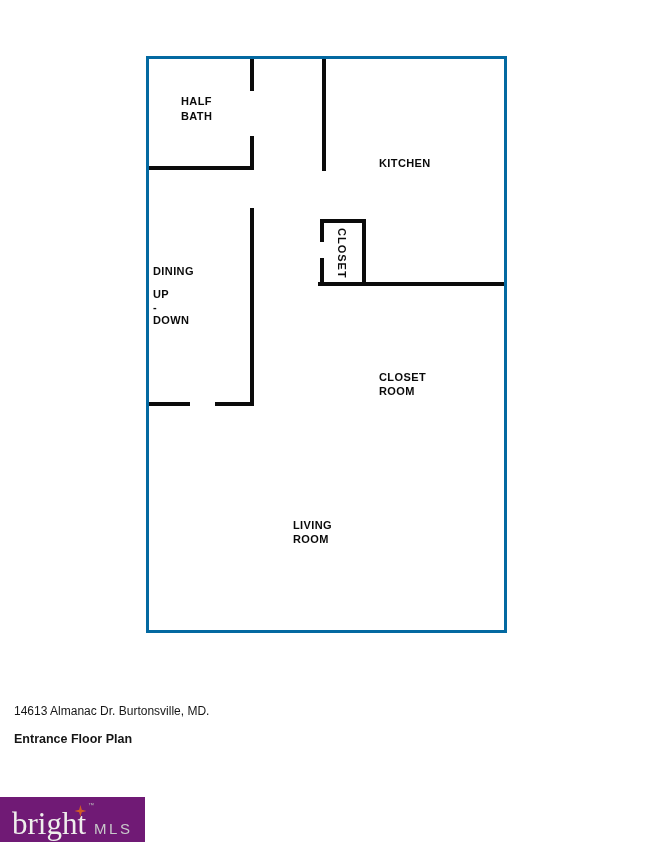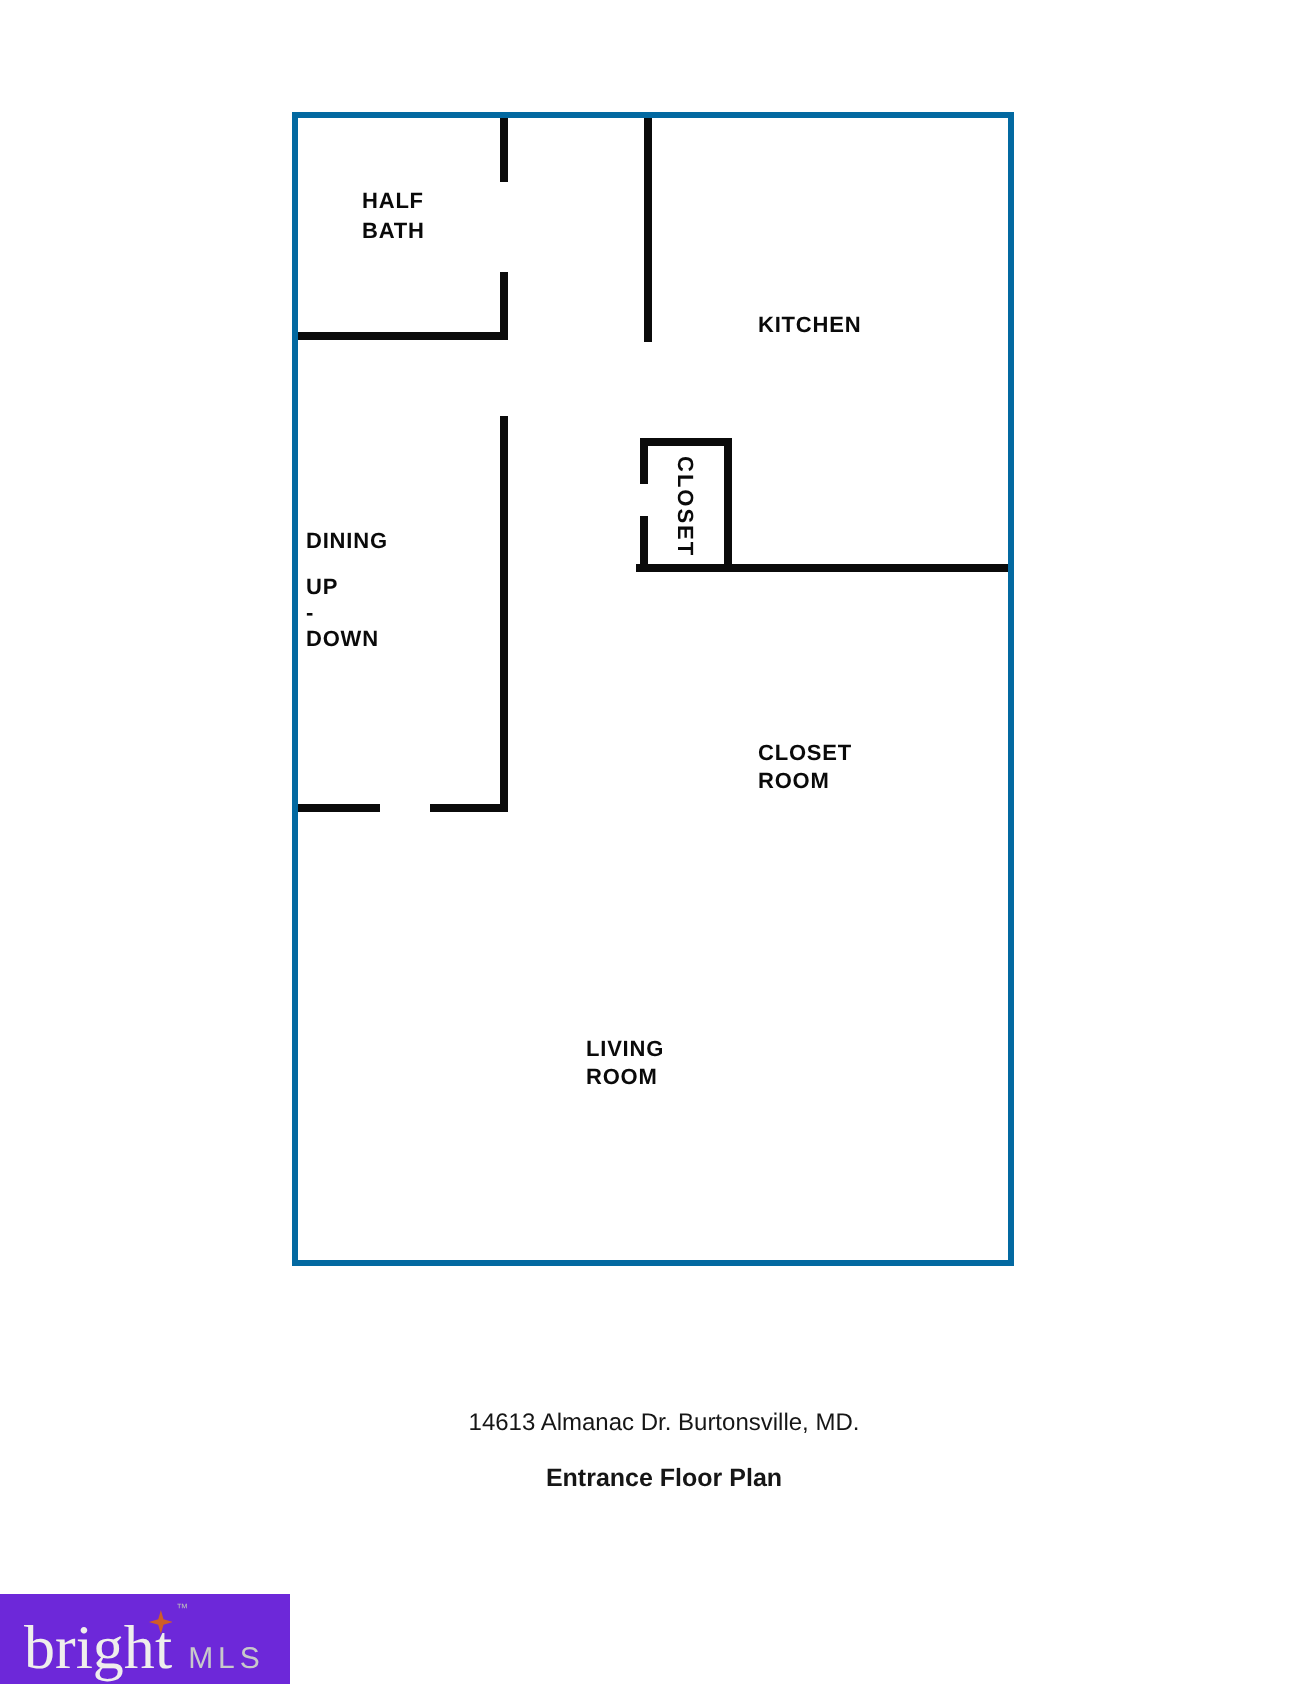--- a/index.html
+++ b/index.html
@@ -59,34 +59,34 @@
     writing-mode:vertical-rl;
     letter-spacing:1px;
     line-height:14px;
     text-align:center;
   }
 
   
   .caption {
     position:absolute;
     left:14px; width:636px;
-    text-align:center;
+    text-align:left;
     color:#161616;
     font-size:12px;
   }
   .caption-address    { top:704px; }
   .caption-title      { top:732px; font-weight:bold; font-size:12.5px; }
   .caption-disclaimer { top:759px; }
 
   
   .logo {
     position:absolute;
     left:0; top:797px;
     width:145px; height:45px;
-    background:#6d28d9;
+    background:#701a75;
   }
   .logo-row {
     position:absolute;
     left:12px; bottom:3px;
     white-space:nowrap;
   }
   .logo-brand {
     font-family:"Liberation Serif", serif;
     font-size:31px;
     color:#efeeec;

